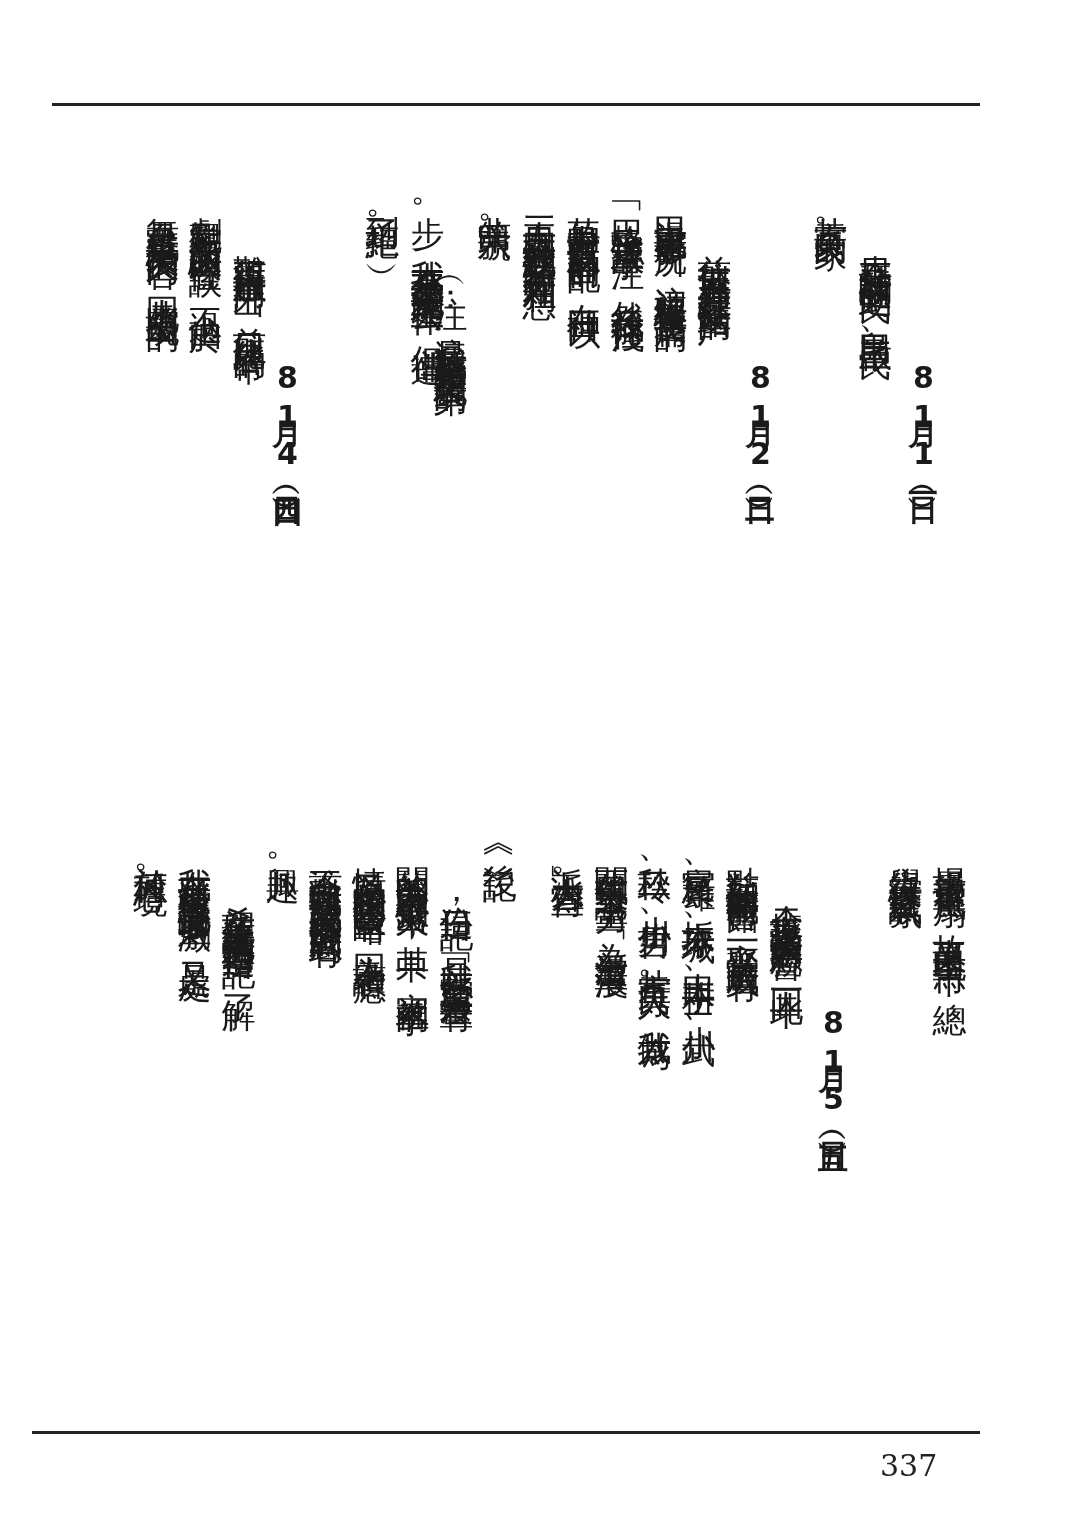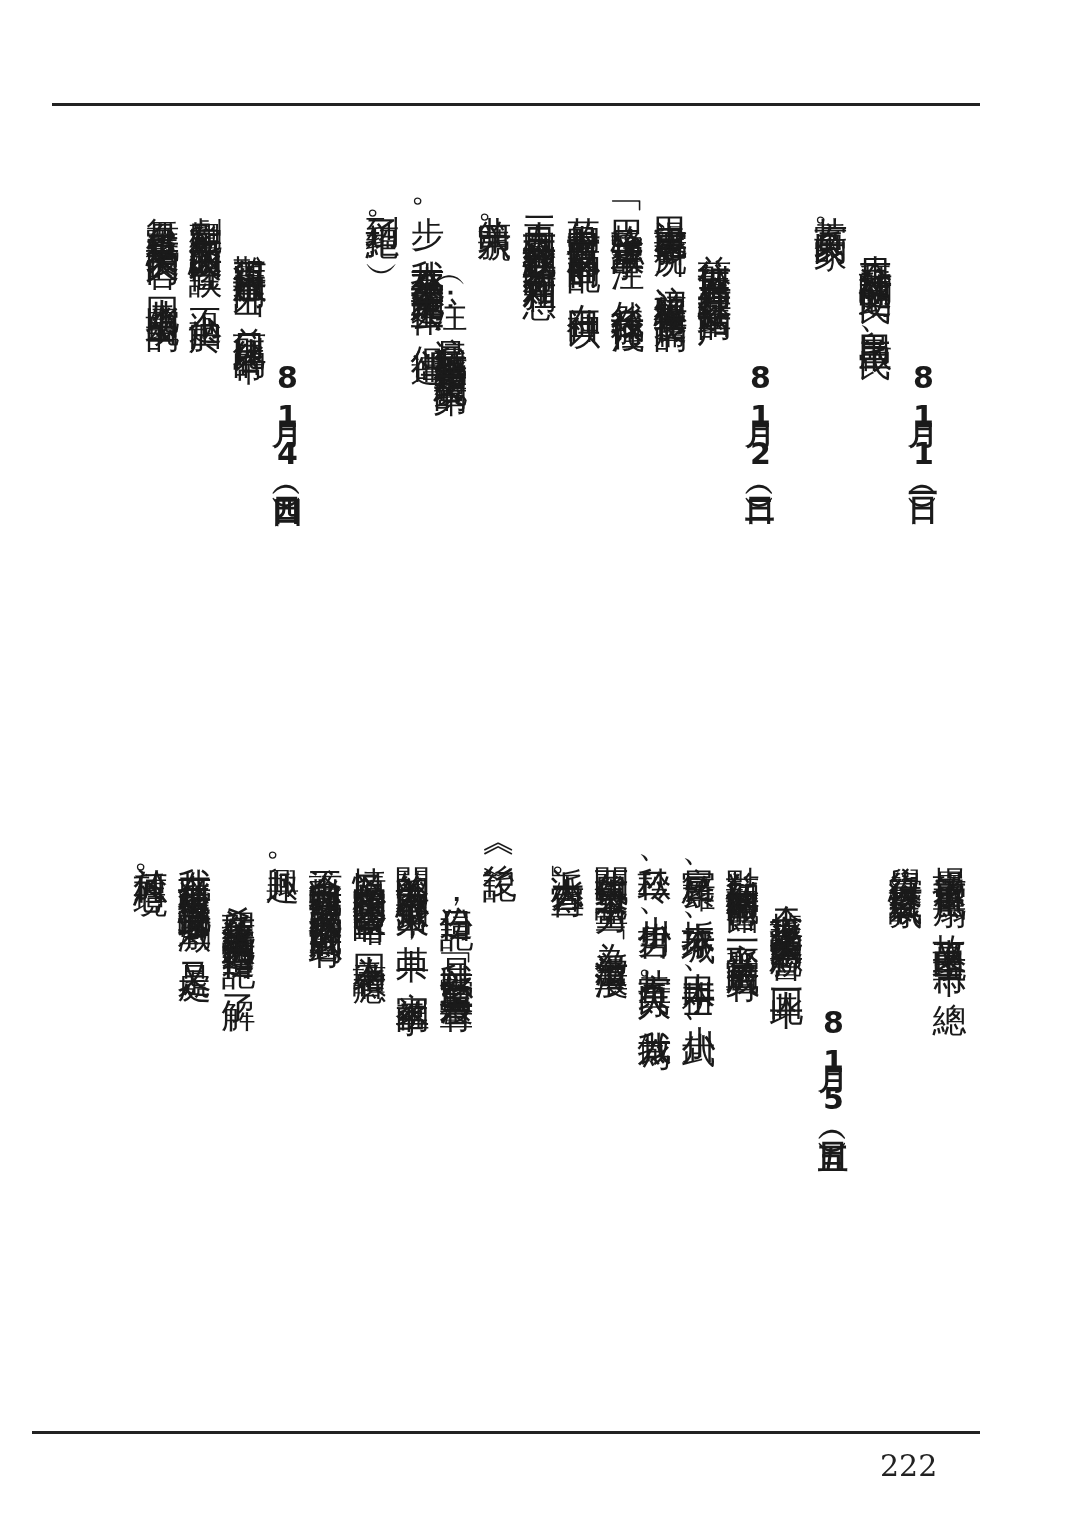--- a/index.html
+++ b/index.html
@@ -72,13 +72,13 @@
 <div class="col" style="left:434px; top:878px;">這份日記，是我以「新寶島」與漫畫有</div>
 <div class="col" style="left:390px; top:840px;">關的部分為中心摘錄出來，其中，家裡的事</div>
 <div class="col" style="left:347px; top:840px;">情以及學校相關內容盡量省略，因為讀者應</div>
 <div class="col" style="left:303px; top:840px;">該不會對我同學或親戚的名字什麼的感到有</div>
 <div class="col" style="left:260px; top:840px;">興趣。</div>
 <div class="col" style="left:216px; top:878px;">希望各位讀者能夠透過這份日記，了解</div>
 <div class="col" style="left:172px; top:840px;">我在出道前後曾經接受過哪些刺激，又是處</div>
 <div class="col" style="left:128px; top:840px;">於何種心境。</div>
 
 <div class="rule bottom"></div>
-<div class="page-number">222</div>
+<div class="page-number">337</div>
 
 </body></html>

